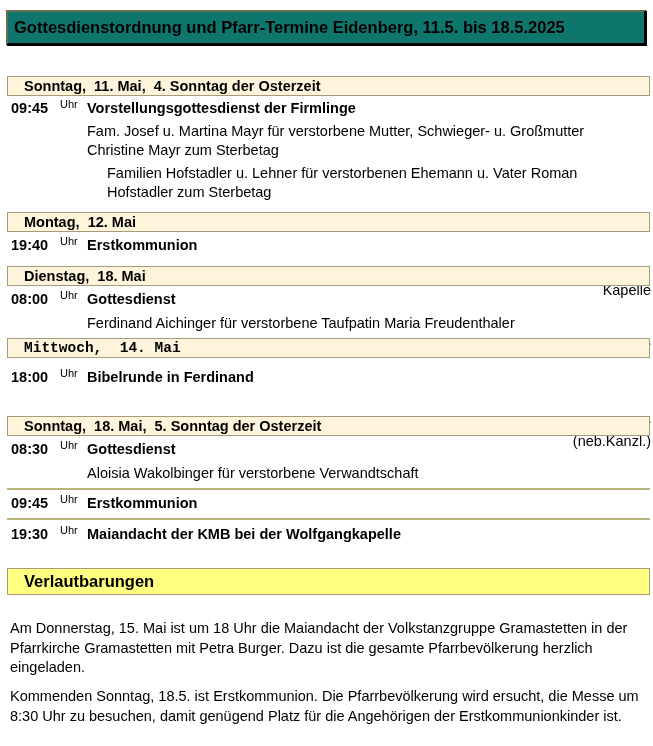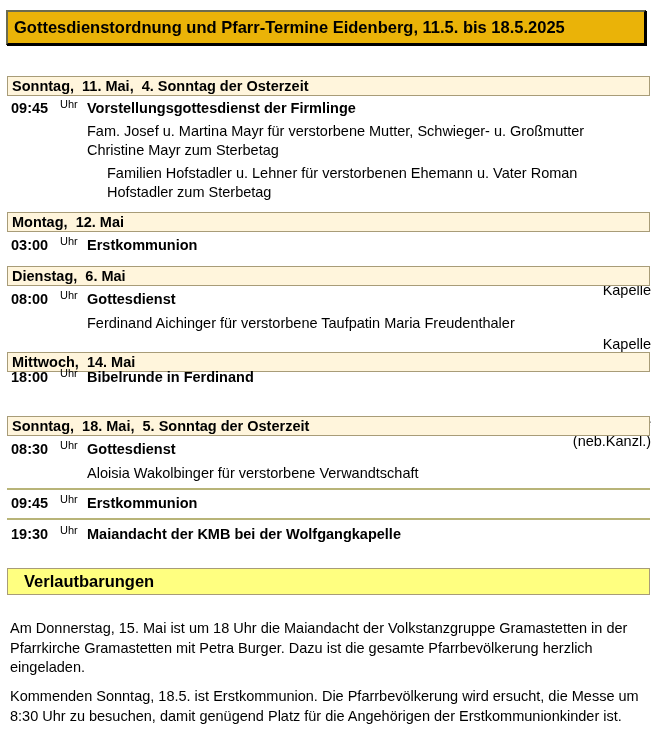--- a/index.html
+++ b/index.html
@@ -1,25 +1,25 @@
 <!DOCTYPE html>
 <html><head>
 <meta charset="utf-8">
 <style>
   html, body { margin:0; padding:0; background:#ffffff; }
   body { width:653px; height:746px; position:relative; overflow:hidden;
          font-family:"Liberation Sans", sans-serif; color:#000; }
   .title-box { position:absolute; left:6px; top:10px; width:640px; height:35px;
-               box-sizing:border-box; background:#eab308;
+               box-sizing:border-box; background:#0f766e;
                border:2px solid #000; border-left:2px solid #6b6b4f; border-top:2px solid #6b6b4f;
                box-shadow:1px 1px 0 #000;
                font-weight:bold; font-size:16.5px; line-height:31px; padding-left:6px; }
   .day-header { position:absolute; left:7px; width:643px; height:20px; box-sizing:border-box;
                 background:#fff5dc; border:1px solid #a89c78;
-                font-weight:bold; font-size:14.5px; line-height:18px; padding-left:4px; white-space:pre; }
+                font-weight:bold; font-size:14.5px; line-height:18px; padding-left:16px; white-space:pre; }
   .event-row { position:absolute; left:11px; width:640px; font-size:14.5px; }
   .time { position:absolute; left:0; top:0; font-weight:bold; }
   .uhr { position:absolute; left:49px; top:-2px; font-size:11px; }
   .ev-title { position:absolute; left:76px; top:0; font-weight:bold; white-space:nowrap; }
   .loc { position:absolute; right:0; top:0; text-align:right; line-height:19px;margin-top:44px; }
   .intention { position:absolute; left:87px; font-size:14.5px; line-height:19px; width:540px; }
   .sep { position:absolute; left:7px; width:643px; height:0; border-top:2px solid #b8b478; }
   .section-box { position:absolute; left:7px; top:568px; width:643px; height:27px; box-sizing:border-box;
                  background:#ffff80; border:1px solid #a89c78;
                  font-weight:bold; font-size:16.5px; line-height:25px; padding-left:16px; }
@@ -34,36 +34,36 @@
 <div class="event-row" style="top:100px;">
   <span class="time">09:45</span>
   <span class="uhr">Uhr</span>
   <span class="ev-title">Vorstellungsgottesdienst der Firmlinge</span>
 </div>
 <div class="intention" style="top:122px;">Fam. Josef u. Martina Mayr für verstorbene Mutter, Schwieger- u. Großmutter Christine Mayr zum Sterbetag</div>
 <div class="intention" style="top:164px;margin-left:20px;">Familien Hofstadler u. Lehner für verstorbenen Ehemann u. Vater Roman Hofstadler zum Sterbetag</div>
 
 <div class="day-header" style="top:212px;">Montag,  12. Mai</div>
 <div class="event-row" style="top:237px;">
-  <span class="time">03:00</span>
+  <span class="time">19:40</span>
   <span class="uhr">Uhr</span>
   <span class="ev-title">Erstkommunion</span>
   <span class="loc">Kapelle</span>
 </div>
 
-<div class="day-header" style="top:266px;">Dienstag,  6. Mai</div>
+<div class="day-header" style="top:266px;">Dienstag,  18. Mai</div>
 <div class="event-row" style="top:291px;">
   <span class="time">08:00</span>
   <span class="uhr">Uhr</span>
   <span class="ev-title">Gottesdienst</span>
   <span class="loc">Kapelle</span>
 </div>
 <div class="intention" style="top:314px;">Ferdinand Aichinger für verstorbene Taufpatin Maria Freudenthaler</div>
 
-<div class="day-header" style="top:352px;">Mittwoch,  14. Mai</div>
+<div class="day-header" style="top:338px;font-family:Liberation Mono, monospace;">Mittwoch,  14. Mai</div>
 <div class="event-row" style="top:369px;">
   <span class="time">18:00</span>
   <span class="uhr">Uhr</span>
   <span class="ev-title">Bibelrunde in Ferdinand</span>
   <span class="loc">
     <span>EG Küche</span><br>
     <span>(neb.Kanzl.)</span>
   </span>
 </div>
 

